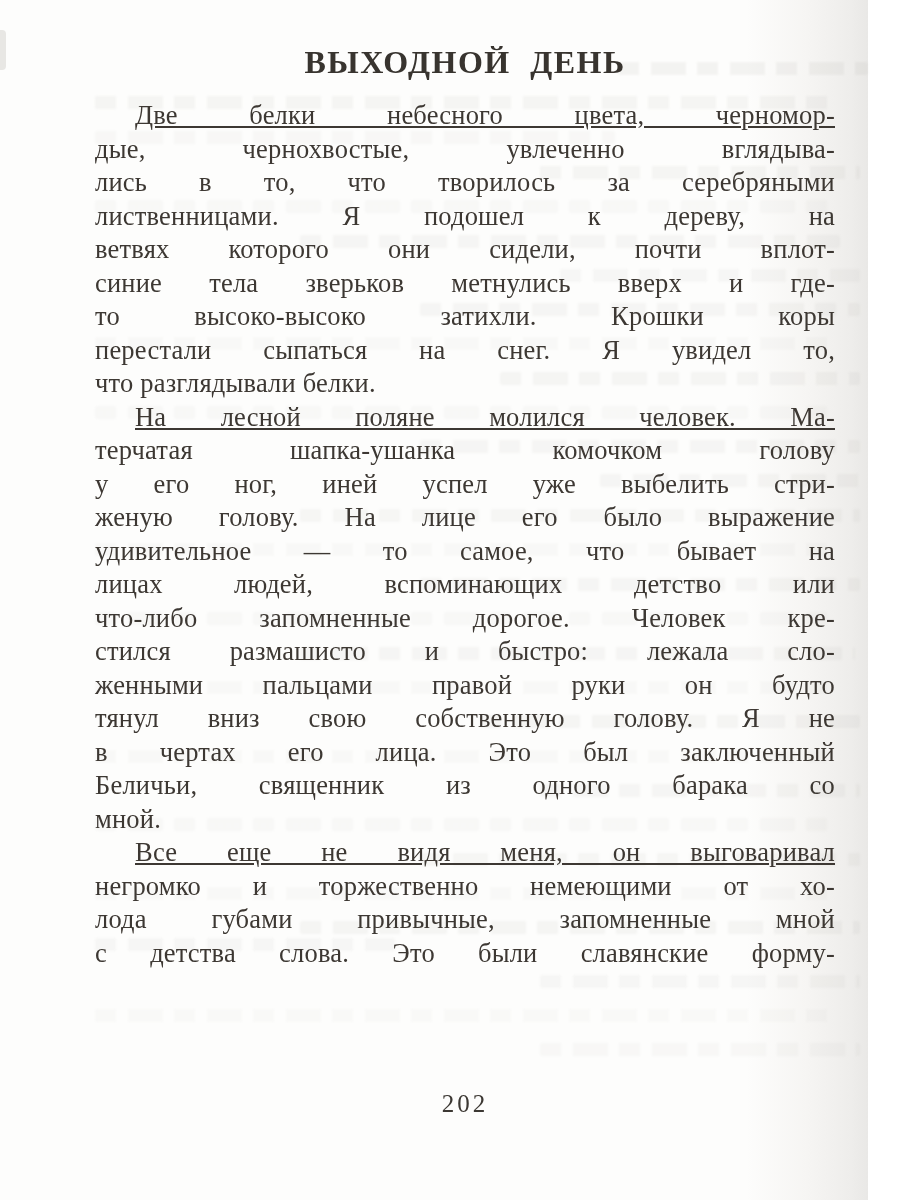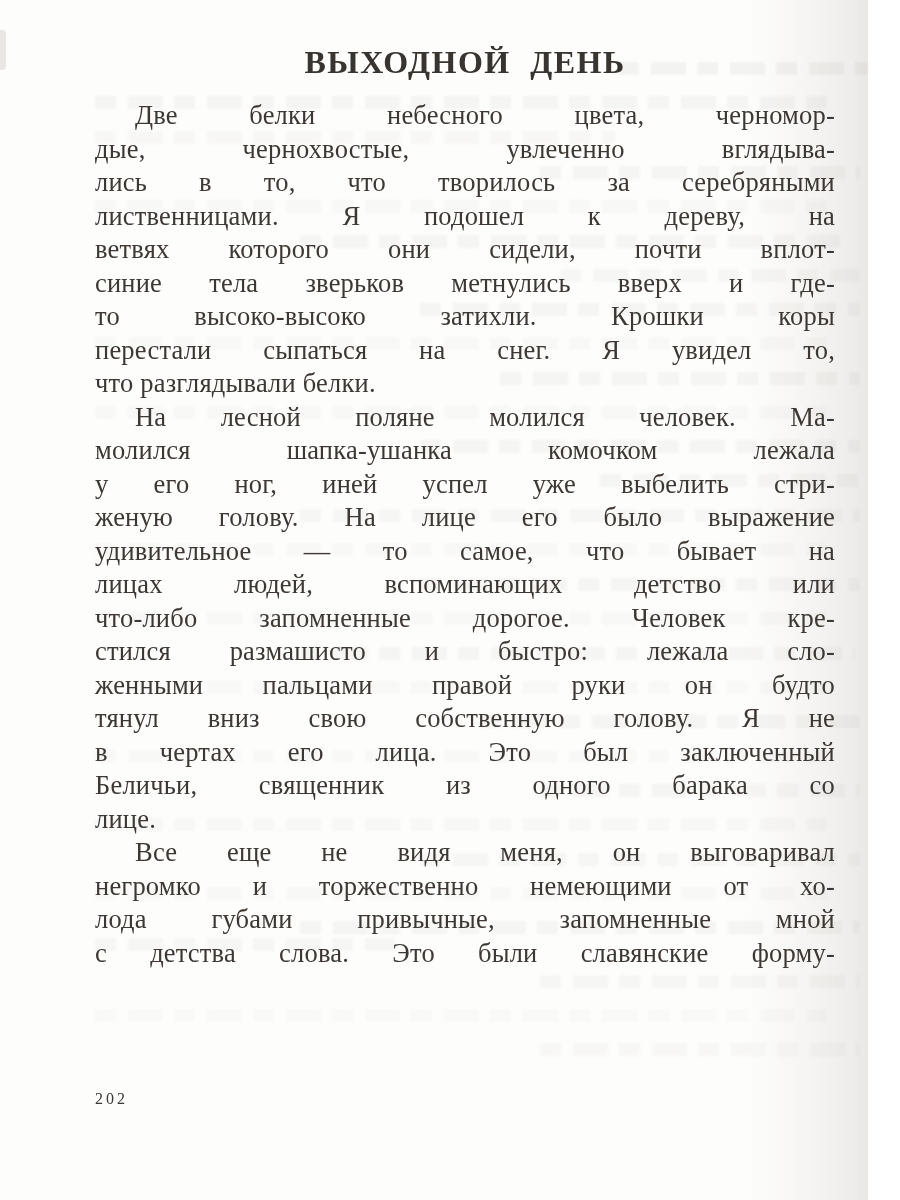--- a/index.html
+++ b/index.html
@@ -59,28 +59,28 @@
   }
   .line {
     height: 33.5px;
     line-height: 33.5px;
     letter-spacing: 0.2px;
     text-align: justify;
     text-align-last: justify;
     white-space: nowrap;
     overflow: visible;
   }
-  .line.first { text-indent: 40px; }
+  .line.first { text-indent: 40px; text-decoration: underline; }
   .line.lastline { text-align-last: left; }
   .pagenum {
     position: absolute;
     left: 95px; top: 1090px;
     width: 740px;
-    text-align: left;
-    font-size: 16px;
+    text-align: center;
+    font-size: 25px;
     letter-spacing: 3px;
     color: #3c3833;
   }
 </style>
 </head>
 <body>
 
 <div class="page">
   <div class="edge-nick"></div>
 
@@ -123,32 +123,32 @@
       <div class="line first">Две белки небесного цвета, черномор-</div>
       <div class="line">дые, чернохвостые, увлеченно вглядыва-</div>
       <div class="line">лись в то, что творилось за серебряными</div>
       <div class="line">лиственницами. Я подошел к дереву, на</div>
       <div class="line">ветвях которого они сидели, почти вплот-</div>
       <div class="line">синие тела зверьков метнулись вверх и где-</div>
       <div class="line">то высоко-высоко затихли. Крошки коры</div>
       <div class="line">перестали сыпаться на снег. Я увидел то,</div>
       <div class="line lastline">что разглядывали белки.</div>
       <div class="line first">На лесной поляне молился человек. Ма-</div>
-      <div class="line">молился шапка-ушанка комочком лежала</div>
+      <div class="line">терчатая шапка-ушанка комочком голову</div>
       <div class="line">у его ног, иней успел уже выбелить стри-</div>
       <div class="line">женую голову. На лице его было выражение</div>
       <div class="line">удивительное — то самое, что бывает на</div>
       <div class="line">лицах людей, вспоминающих детство или</div>
       <div class="line">что-либо запомненные дорогое. Человек кре-</div>
       <div class="line">стился размашисто и быстро: лежала сло-</div>
       <div class="line">женными пальцами правой руки он будто</div>
       <div class="line">тянул вниз свою собственную голову. Я не</div>
       <div class="line">в чертах его лица. Это был заключенный</div>
       <div class="line">Беличьи, священник из одного барака со</div>
-      <div class="line lastline">лице.</div>
+      <div class="line lastline">мной.</div>
       <div class="line first">Все еще не видя меня, он выговаривал</div>
       <div class="line">негромко и торжественно немеющими от хо-</div>
       <div class="line">лода губами привычные, запомненные мной</div>
       <div class="line">с детства слова. Это были славянские форму-</div>
     </div>
 
   <div class="pagenum">202</div>
 </div>
 
 </body></html>

